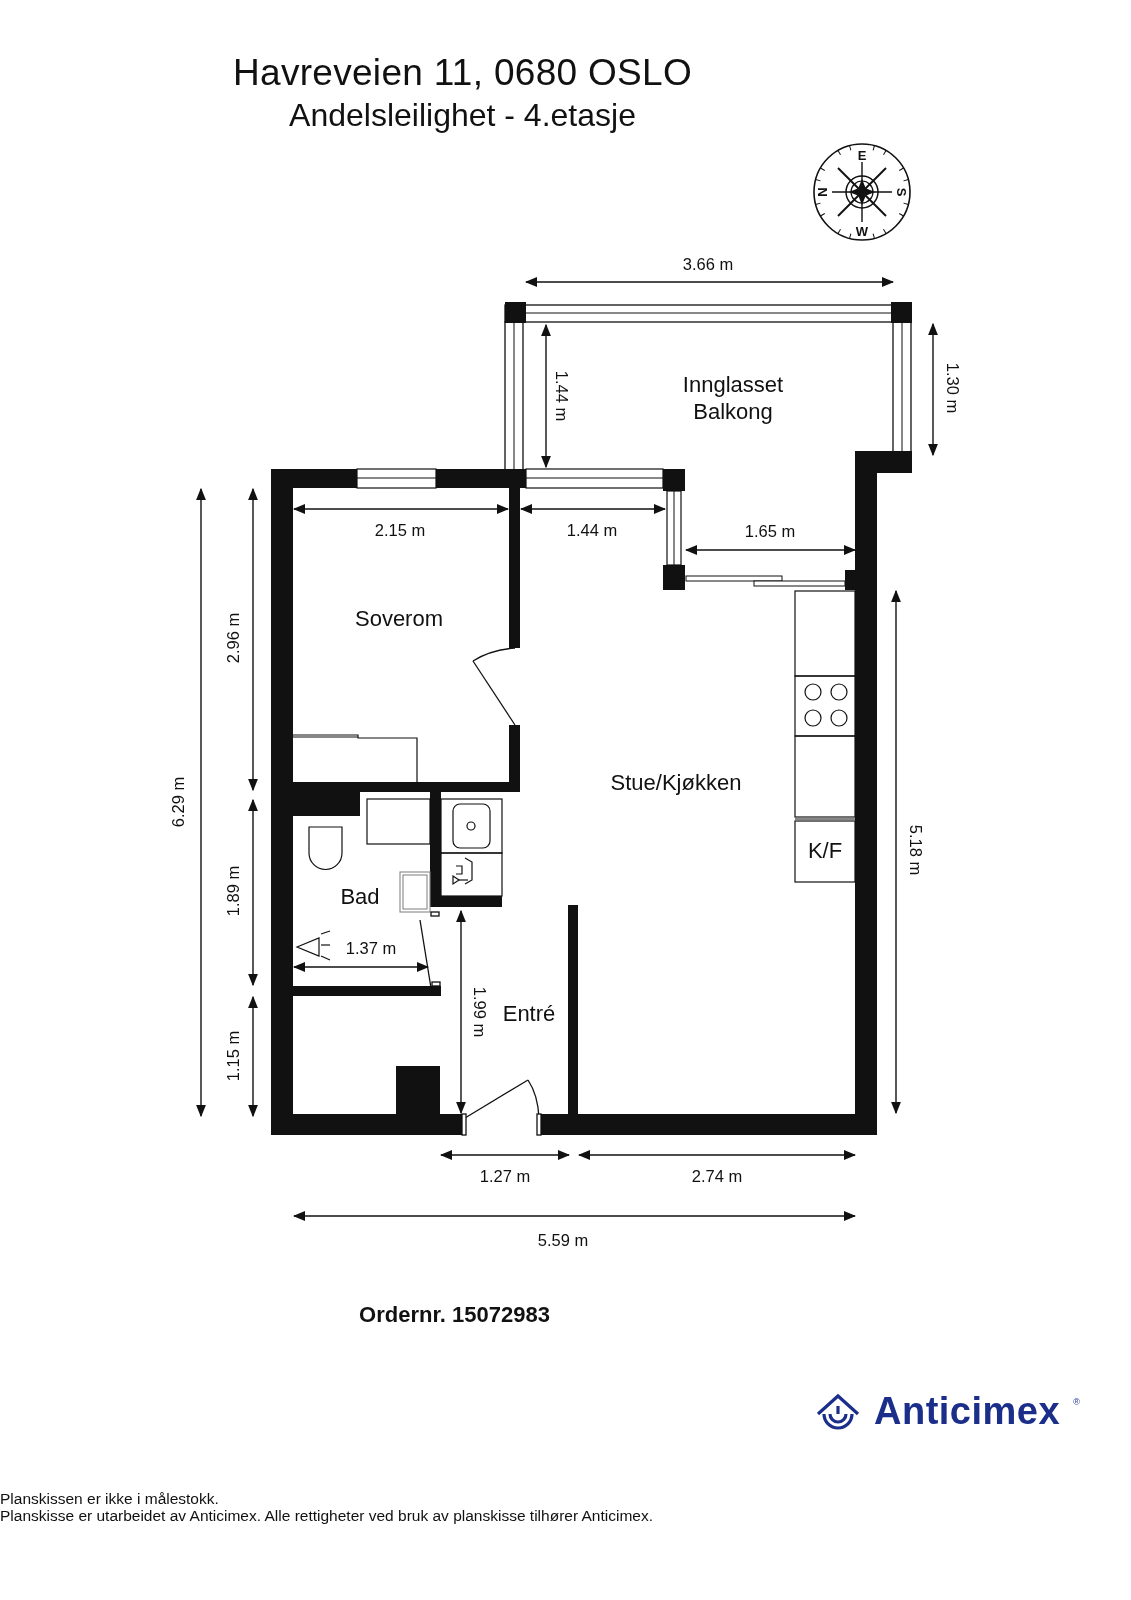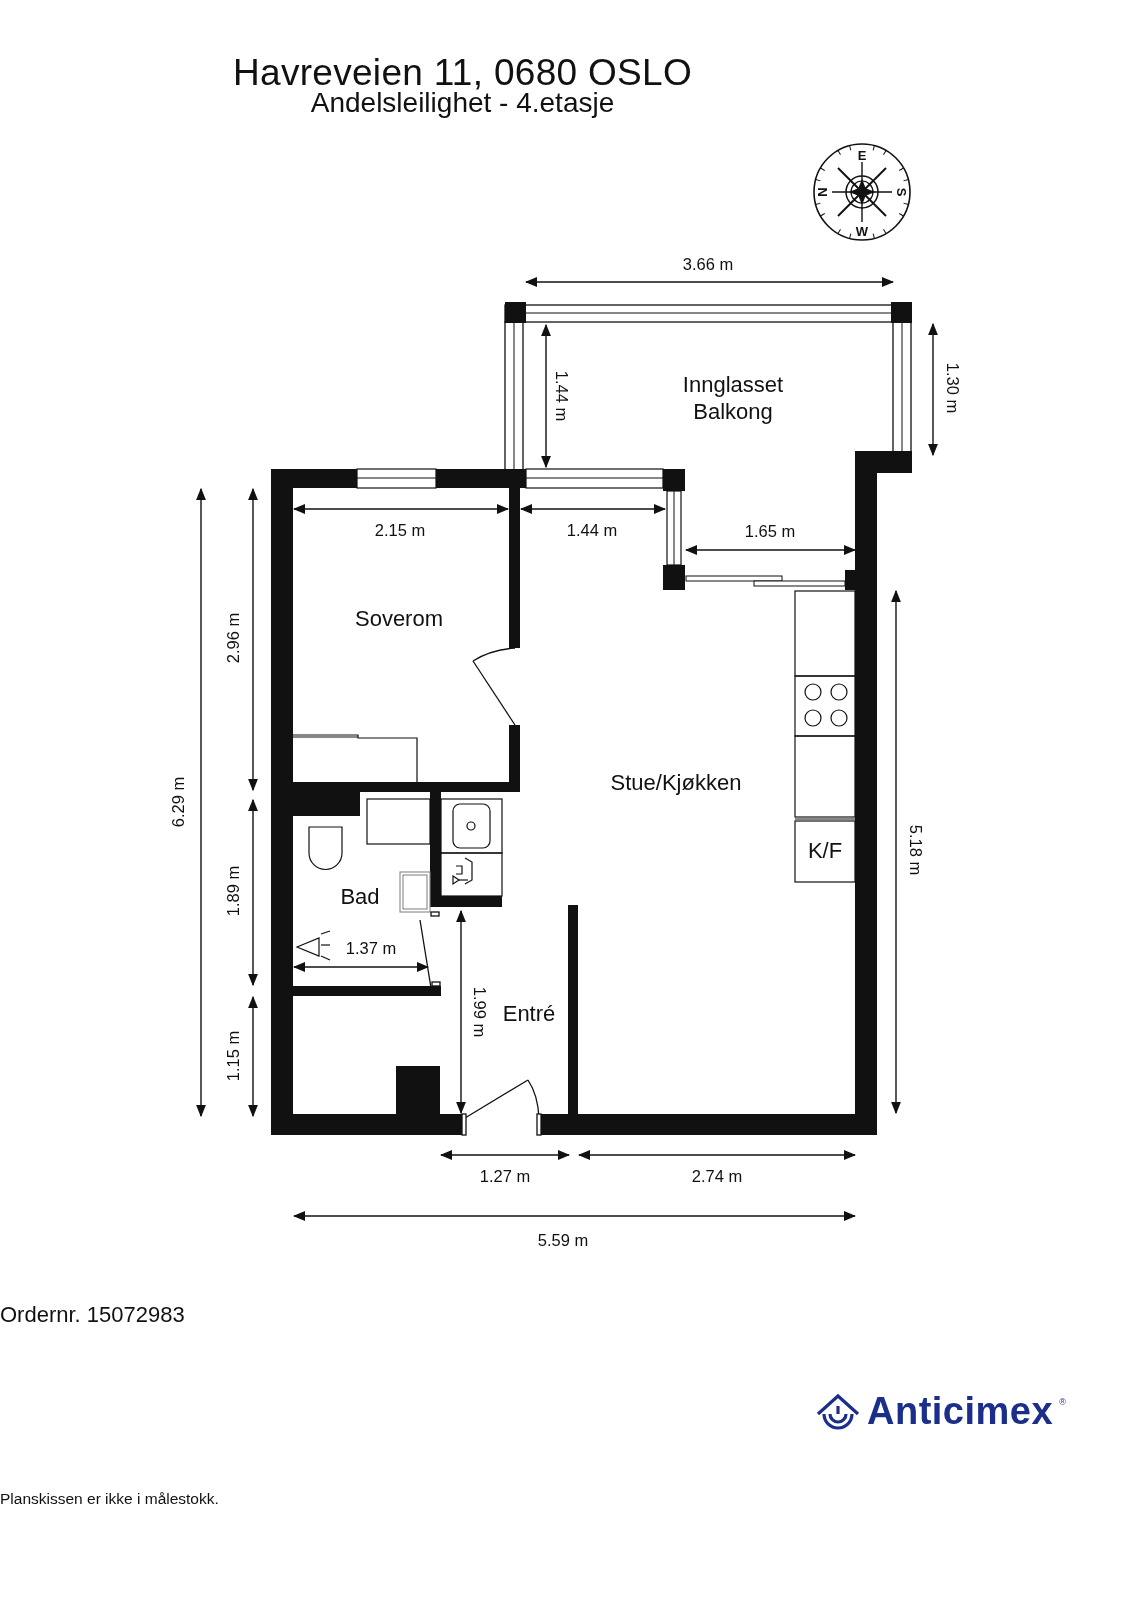--- a/index.html
+++ b/index.html
@@ -1,24 +1,24 @@
 <!DOCTYPE html>
 <html><head>
 <meta charset="utf-8">
 <style>
   html, body { margin:0; padding:0; background:#ffffff; }
   body { width:1131px; height:1600px; position:relative; overflow:hidden; font-family:"Liberation Sans", sans-serif; color:#111; }
   .title { position:absolute; left:0; width:925px; text-align:center; color:#111; }
   .t1 { top:52px; font-size:37px; letter-spacing:0.3px; }
-  .t2 { top:87px; font-size:28px; }
+  .t2 { top:97px; font-size:32px; }
   svg.plan { position:absolute; left:0; top:0; }
   .lbl { font-family:"Liberation Sans", sans-serif; fill:#111; }
-  .order { position:absolute; top:1302px; left:0; width:909px; font-size:22px; }
+  .order { position:absolute; top:1302px; left:0; width:909px; text-align:center; font-size:22px;font-weight:bold; }
   .order span { position:relative; left:0; }
-  .logo { position:absolute; left:815px; top:1390px; display:flex; align-items:center; gap:6px; color:#1b2f8a; }
+  .logo { position:absolute; left:815px; top:1390px; display:flex; align-items:center; gap:13px; color:#1b2f8a; }
   .logo-text { font-size:38px; font-weight:bold; letter-spacing:0.5px; color:#1b2f8a; }
   .logo-reg { font-size:9px; vertical-align:top; position:relative; top:-10px; }
   .footer { position:absolute; top:1490px; left:0; width:1131px; text-align:left; font-size:15.5px; line-height:17px; color:#111; }
 </style>
 </head>
 <body>
 
 <div class="title t1">Havreveien 11, 0680 OSLO</div>
 <div class="title t2">Andelsleilighet  - 4.etasje</div>
 
@@ -250,13 +250,14 @@
       <path d="M15,22 A8,8 0 1 0 31,22"></path>
       <path d="M23,14 L23,22"></path>
     </g>
   </svg>
   <span class="logo-text">Anticimex</span>
     <span class="logo-reg">®</span>
 </div>
 
 <div class="footer">
   <div>Planskissen er ikke i målestokk.</div>
+  <div>Planskisse er utarbeidet av Anticimex. Alle rettigheter ved bruk av planskisse tilhører Anticimex.</div>
 </div>
 
 </body></html>

